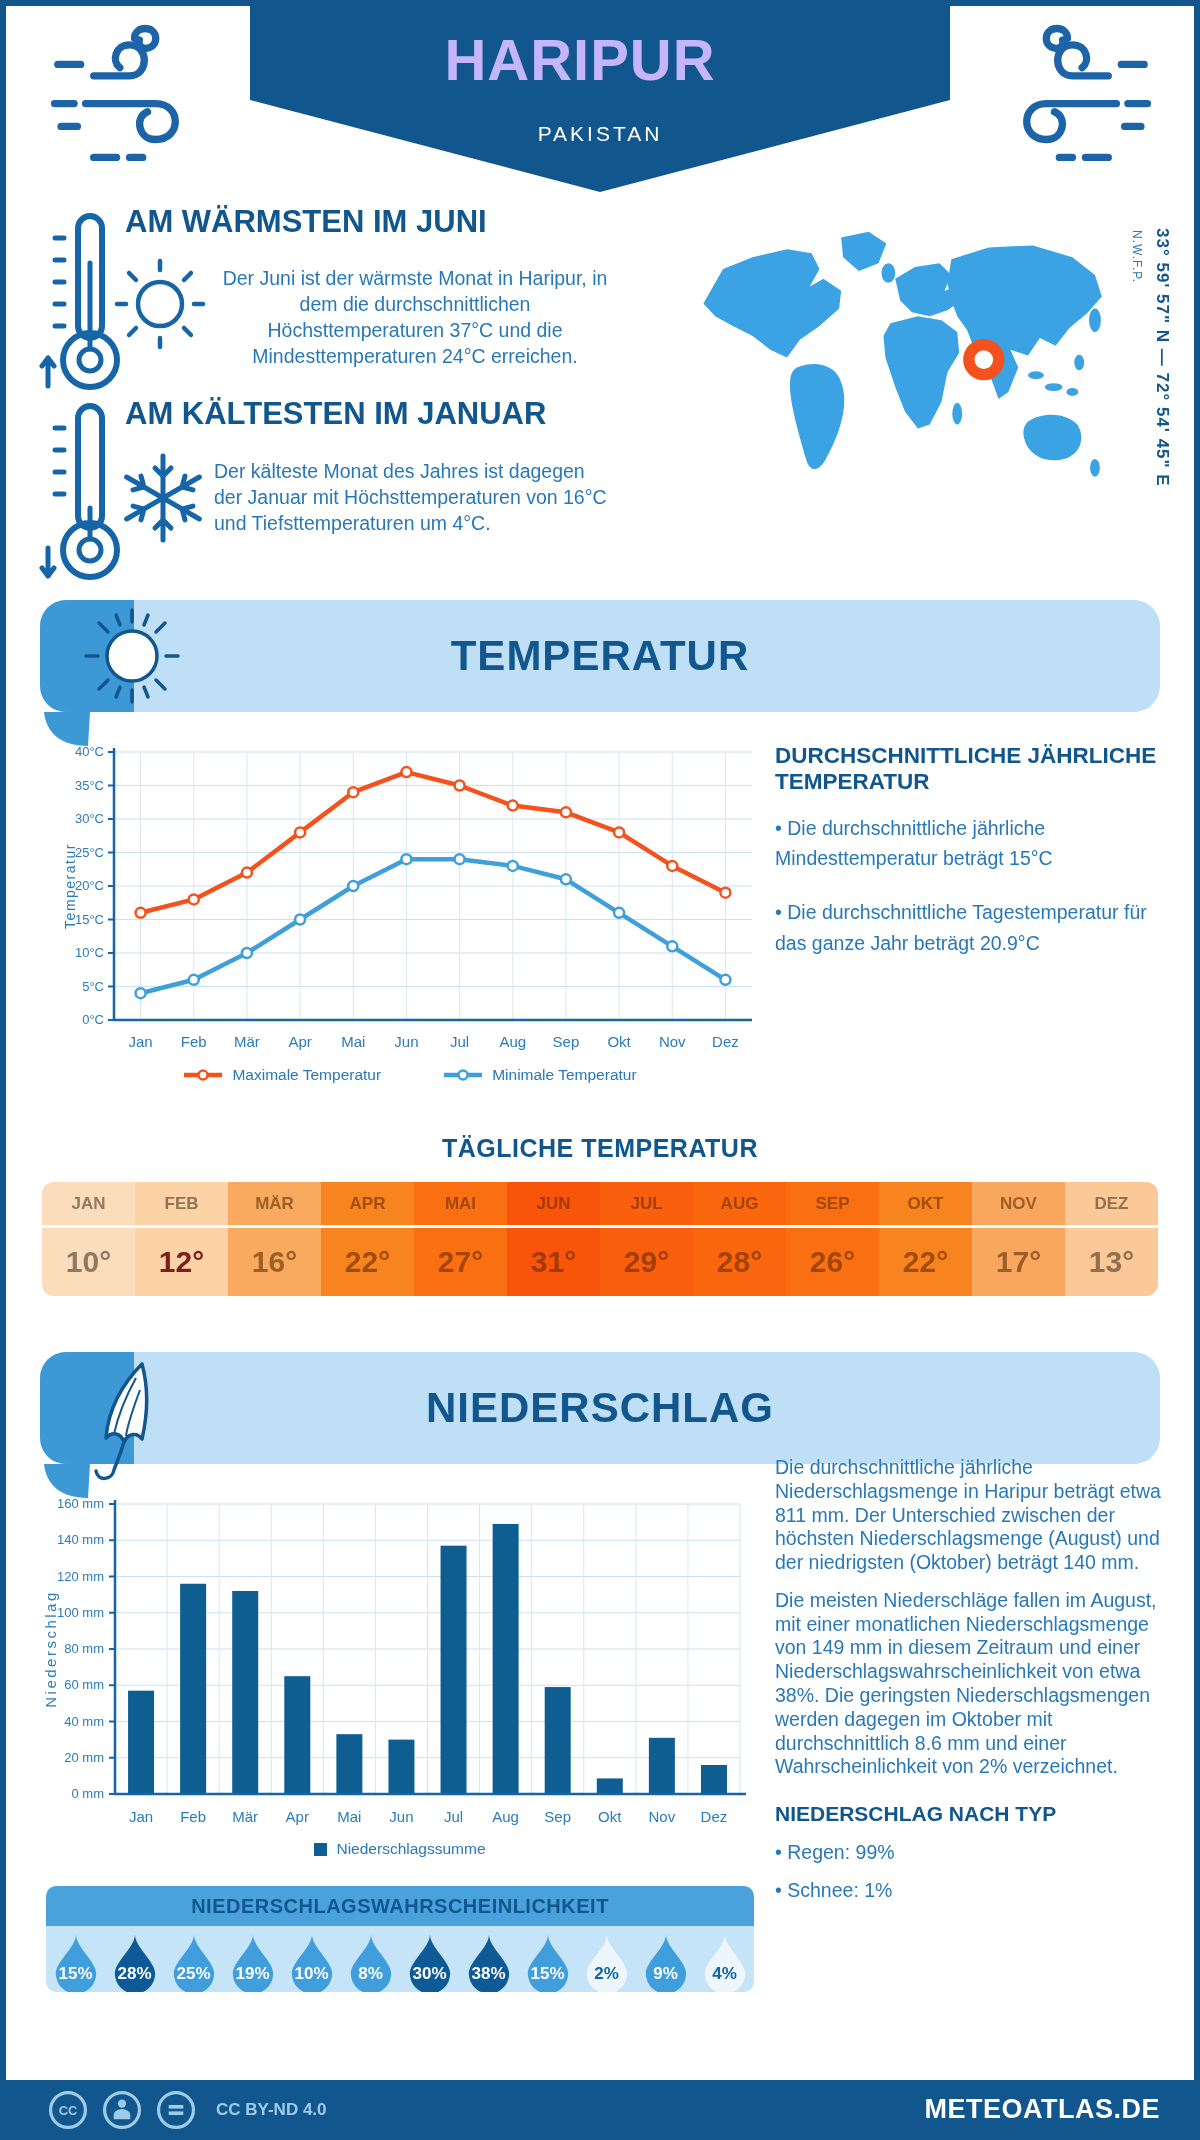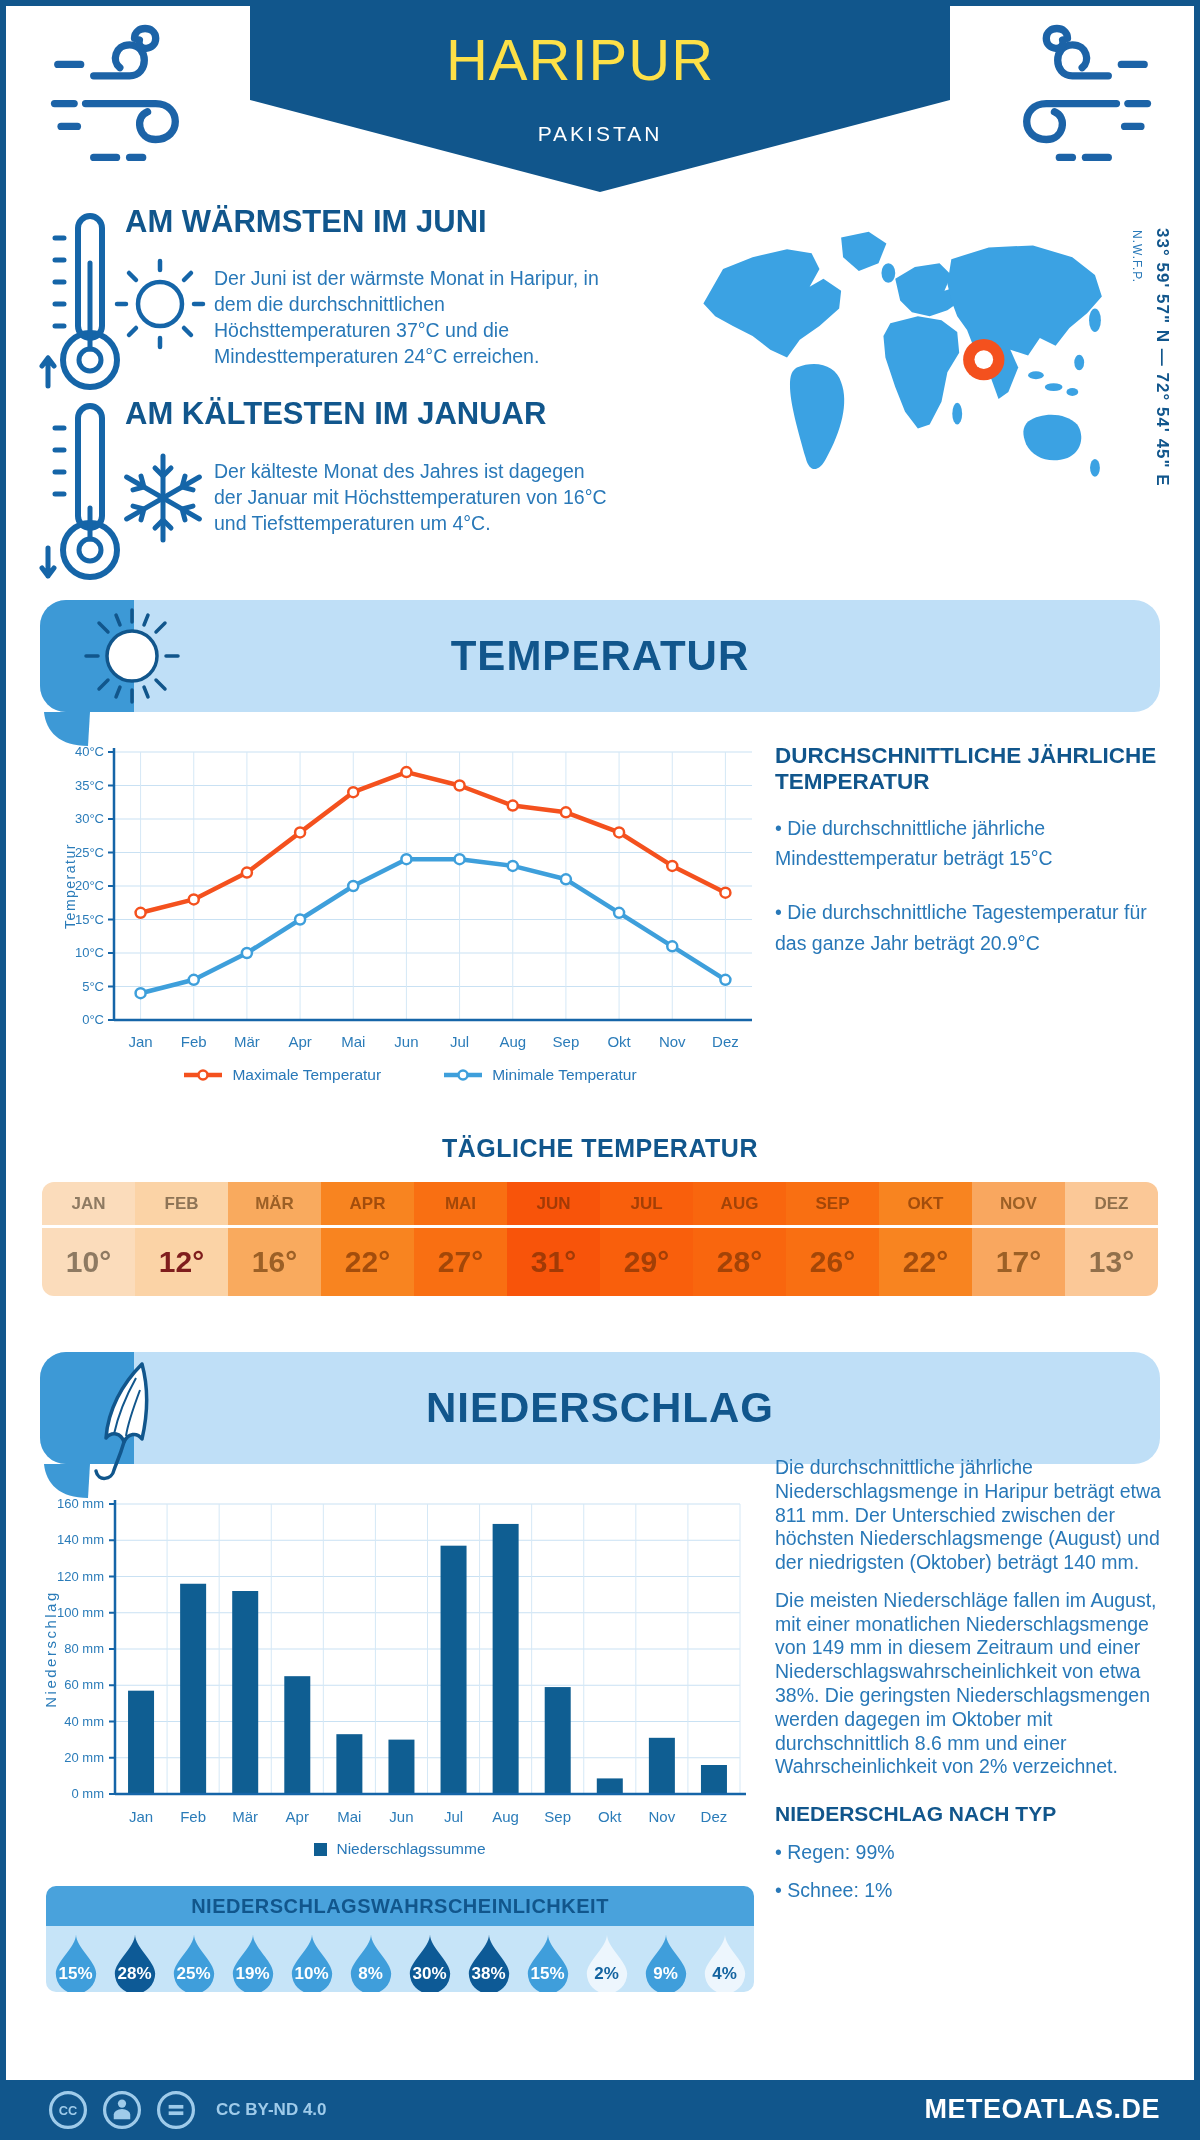--- a/index.html
+++ b/index.html
@@ -7,22 +7,22 @@
   #page{position:absolute;left:0;top:0;width:1200px;height:2140px;background:#fff;}
   .edge{position:absolute;background:#11568C;}
   .edge-top{left:0;top:0;width:1200px;height:6px;}
   .edge-left{left:0;top:0;width:6px;height:2140px;}
   .edge-right{right:0;top:0;width:6px;height:2140px;}
 
   
   .hdr{position:absolute;left:250px;top:0;width:700px;height:100px;background:#11568C;}
   .hdr:after{content:"";position:absolute;left:0;top:100px;width:0;height:0;
     border-left:350px solid transparent;border-right:350px solid transparent;border-top:92px solid #11568C;}
-  .hdr-title{position:absolute;left:0;top:26px;width:660px;text-align:center;color:#fde047;
-    font-size:58px;font-weight:normal;letter-spacing:1px;}
+  .hdr-title{position:absolute;left:0;top:26px;width:660px;text-align:center;color:#c4b5fd;
+    font-size:58px;font-weight:bold;letter-spacing:1px;}
   .hdr-sub{position:absolute;left:0;top:122px;width:700px;text-align:center;color:#fff;
     font-size:21px;letter-spacing:3px;z-index:2;}
   .wind{position:absolute;top:22px;width:185px;height:155px;}
   .wind-l{left:42px;}
   .wind-r{left:975px;transform:scaleX(-1);}
 
   
   .hero-h{position:absolute;color:#11568C;font-weight:bold;font-size:31px;}
   .hero-t{position:absolute;width:402px;color:#2878B8;font-size:19.5px;line-height:1.34;}
   .thermo{position:absolute;width:95px;height:190px;}
@@ -126,21 +126,21 @@
     <circle cx="52" cy="152" r="11" stroke-width="5"></circle>
     <path d="M52 141 V55" stroke-width="5"></path>
     <path d="M26 30 h-9 M26 52 h-9 M26 74 h-9 M26 96 h-9 M26 118 h-9" stroke-width="5"></path>
     <path d="M10 178 V150 M10 150 l-6 8 M10 150 l6 8" stroke-width="5"></path>
   </svg>
   <div class="hero-h" style="left:125px;top:204px;">AM WÄRMSTEN IM JUNI</div>
   <svg class="mini-ic" style="left:112px;top:252px;width:96px;height:100px;" viewBox="0 0 96 100" fill="none" stroke="#1565A8" stroke-width="4.5" stroke-linecap="round">
     <circle cx="48" cy="52" r="22"></circle>
     <path d="M48 18 v-9 M48 86 v9 M14 52 h-9 M82 52 h9 M24 28 l-7 -7 M72 28 l7 -7 M24 76 l-7 7 M72 76 l7 7"></path>
   </svg>
-  <div class="hero-t" style="left:214px;top:265px;">Der Juni ist der wärmste Monat in Haripur, in dem die durchschnittlichen Höchsttemperaturen 37°C und die Mindesttemperaturen 24°C erreichen.</div>
+  <div class="hero-t" style="left:214px;top:265px;text-align:center;">Der Juni ist der wärmste Monat in Haripur, in dem die durchschnittlichen Höchsttemperaturen 37°C und die Mindesttemperaturen 24°C erreichen.</div>
 
   <svg class="thermo" style="left:38px;top:398px;" viewBox="0 0 95 190" fill="none" stroke="#1565A8" stroke-linecap="round">
     <circle cx="52" cy="152" r="27" stroke-width="6"></circle>
     <rect x="40" y="8" width="24" height="122" rx="12" stroke-width="6"></rect>
     <circle cx="52" cy="152" r="11" stroke-width="5"></circle>
     <path d="M52 141 V110" stroke-width="5"></path>
     <path d="M26 30 h-9 M26 52 h-9 M26 74 h-9 M26 96 h-9" stroke-width="5"></path>
     <path d="M10 150 V178 M10 178 l-6 -8 M10 178 l6 -8" stroke-width="5"></path>
   </svg>
   <div class="hero-h" style="left:125px;top:396px;">AM KÄLTESTEN IM JANUAR</div>

